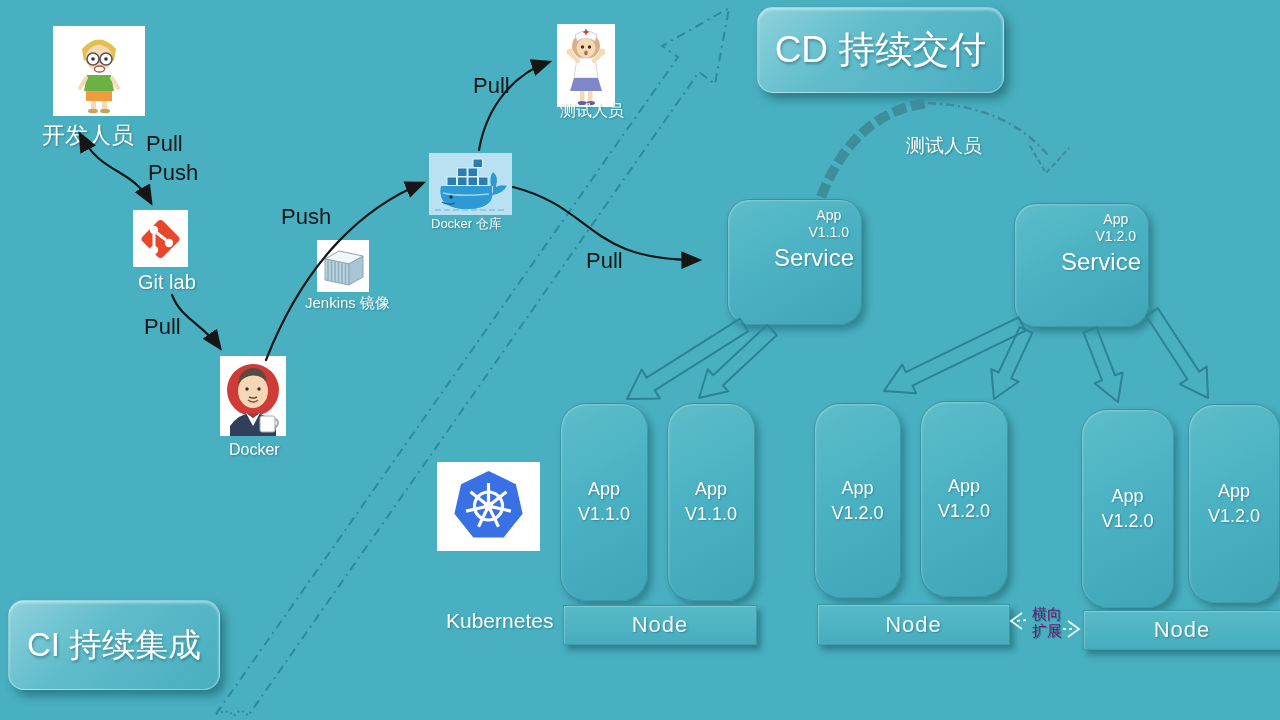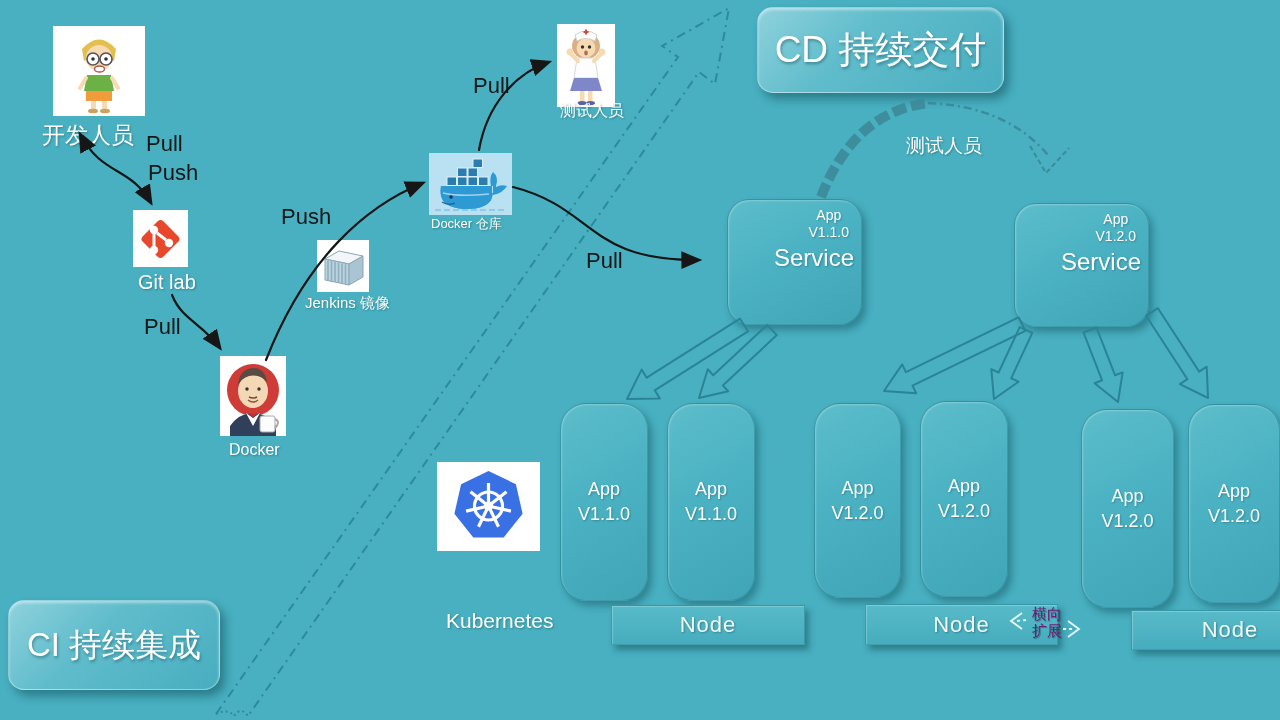--- a/index.html
+++ b/index.html
@@ -12,21 +12,21 @@
     border:1px solid rgba(34,118,133,.45);
     box-shadow:4px 5px 7px rgba(8,60,70,.38), inset 1px 1px 2px rgba(255,255,255,.28);
   }
   .service{border-radius:22px;z-index:2;}
   .pod{border-radius:26px;z-index:2;display:flex;flex-direction:column;align-items:center;justify-content:center;gap:4px;}
   .pod span{color:#fff;font-size:18px;text-shadow:1px 1px 2px rgba(0,40,50,.3);}
   .nodebar{
     z-index:2;background:linear-gradient(180deg,#58bac8 0%,#46adbe 100%);
     border:1px solid rgba(34,118,133,.4);
     box-shadow:4px 5px 6px rgba(8,60,70,.42), inset 1px 1px 1px rgba(255,255,255,.25);
-    display:flex;align-items:center;justify-content:center;margin-left:48px;
+    display:flex;align-items:center;justify-content:center;
   }
   .nodebar span{color:#f2fbfc;font-size:22px;letter-spacing:1px;text-shadow:1px 1px 2px rgba(0,40,50,.35);}
   
   .banner{
     z-index:2;border-radius:16px;
     background:linear-gradient(135deg,#8ed2dd 0%,#60bccb 40%,#48aec0 100%);
     border:1px solid rgba(255,255,255,.35);
     box-shadow:5px 6px 10px rgba(8,60,70,.45), inset 0 2px 3px rgba(255,255,255,.45);
     display:flex;align-items:center;justify-content:center;
   }

